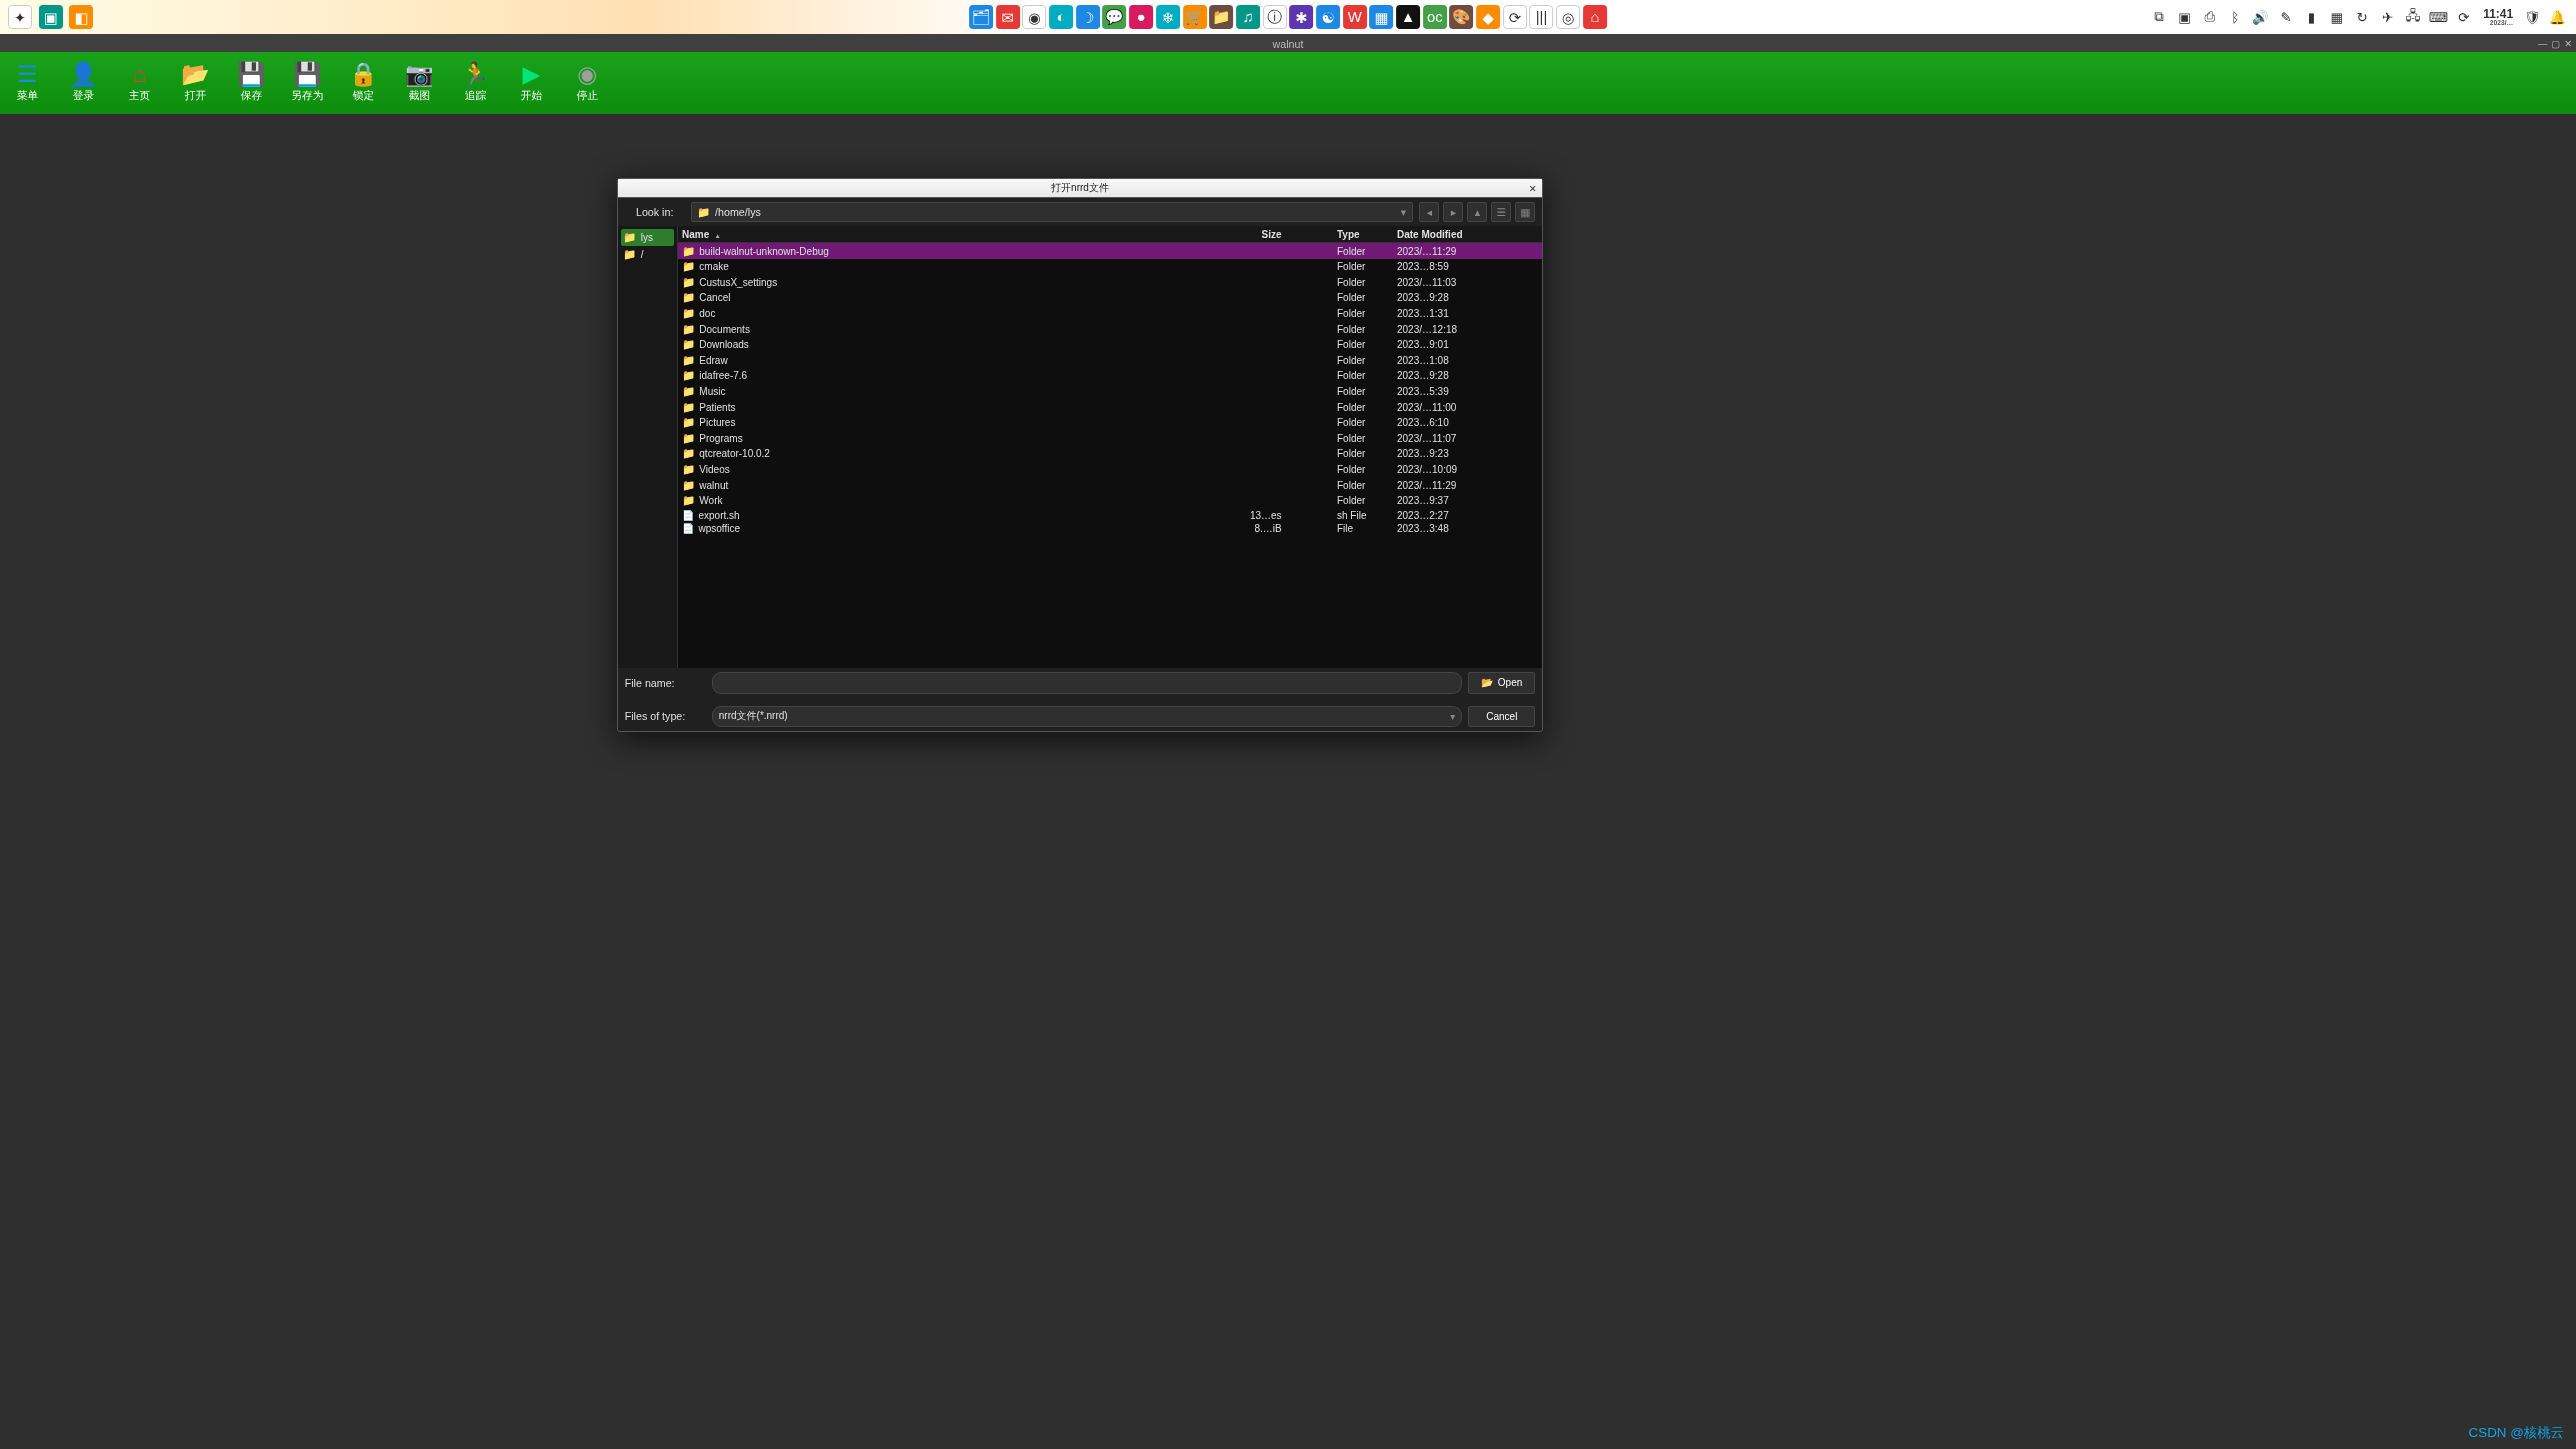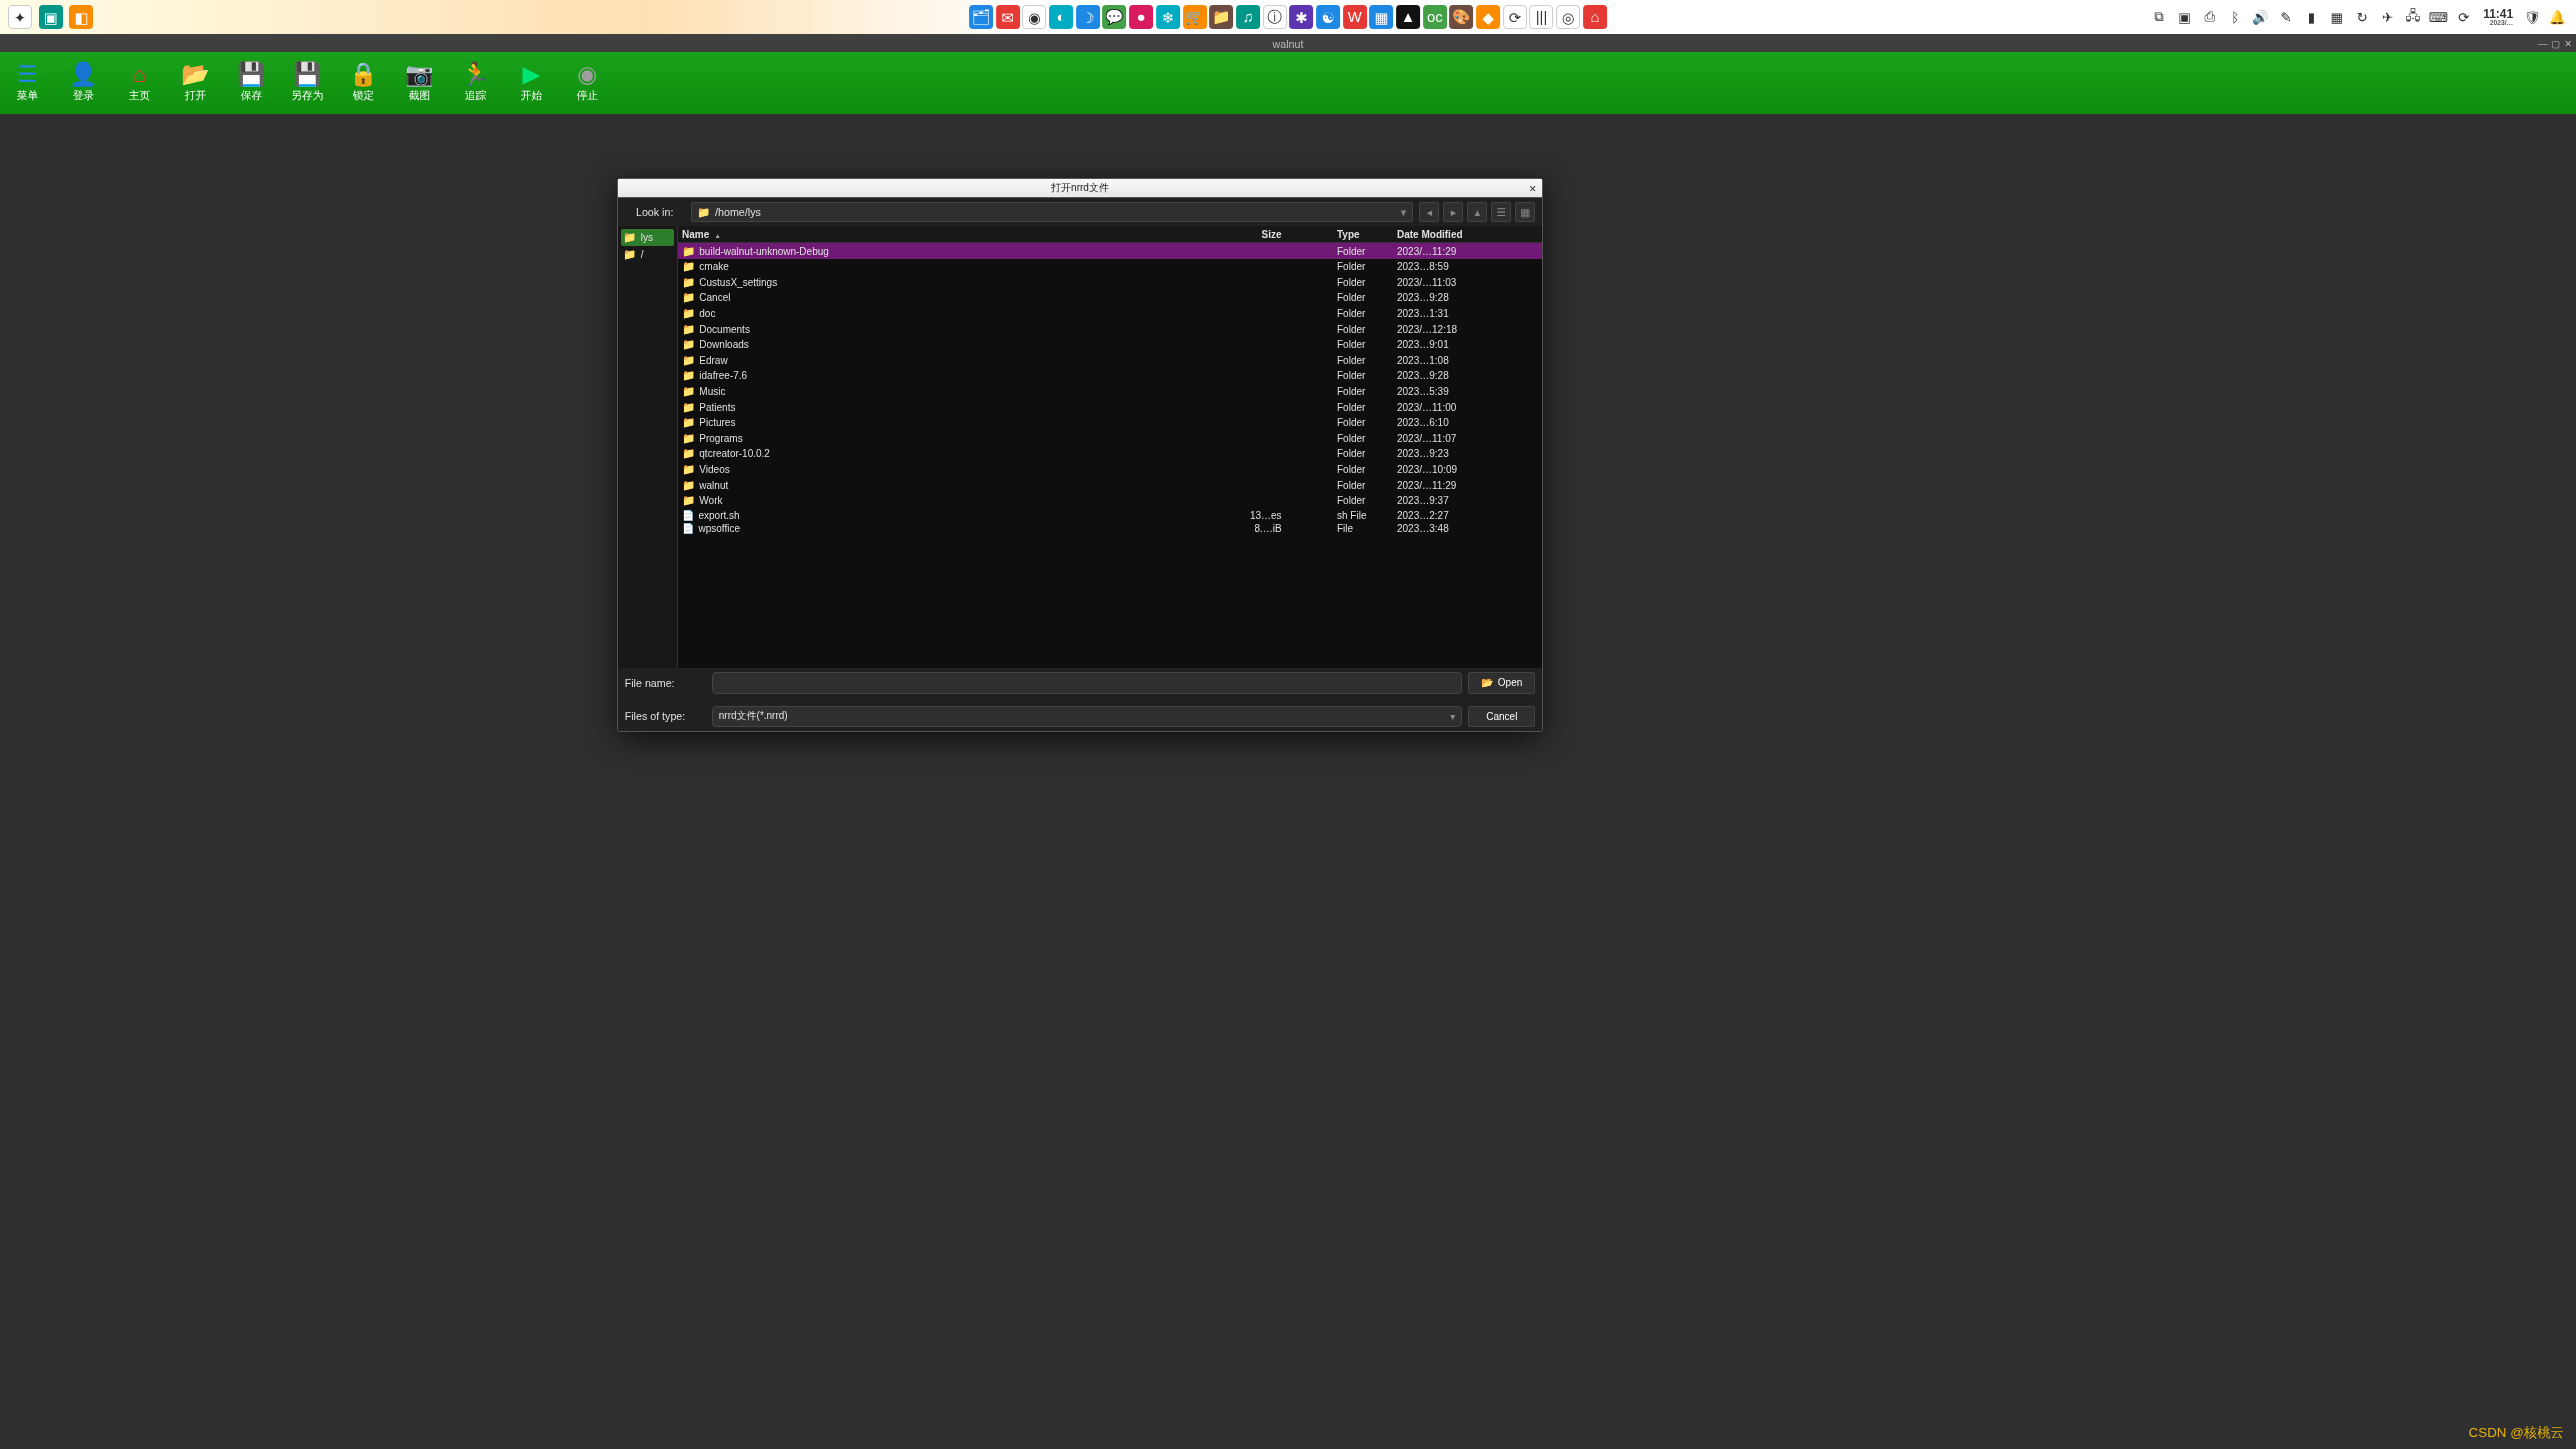--- a/index.html
+++ b/index.html
@@ -135,30 +135,30 @@
     display:flex; padding:1.3px 4px; font-size:10px; align-items:center;
   }
   .fl-row.selected { background:#701a75; }
   .fl-row .folder-ico { margin-right:4px; }
   .file-ico { color:#bbb; font-size:10px; margin-right:4px;}
   .dlg-bottom { padding:4px 6.7px; display:flex; flex-direction:column; gap:12px; }
   .dlg-row { display:flex; align-items:center; gap:6.7px; }
   .dlg-row label { font-size:10.7px; width:81px; }
   .dlg-row input, .dlg-row .combo {
     flex:1; background:#2f2f2f; border:0.7px solid #444; height:21.5px;
-    color:#e0e0e0; padding:0 5.4px; font-size:10px; border-radius:4px;
+    color:#e0e0e0; padding:0 5.4px; font-size:10px; border-radius:9px;
     display:flex; align-items:center; justify-content:space-between;
   }
   .dlg-btn {
     width:67px; height:21.5px; background:#2f2f2f; border:0.7px solid #444;
     color:#fff; font-size:10px; display:flex; align-items:center; justify-content:center;
     gap:4px; border-radius:2px;
   }
   .watermark {
-    position:absolute; right:12px; bottom:6.7px; color:#eab308; font-size:13.4px;
+    position:absolute; right:12px; bottom:6.7px; color:#0ea5e9; font-size:13.4px;
   }
 </style>
 </head>
 <body>
 
 <div class="sysbar">
   <div class="sysbar-left">
     <div class="tray-icon white">✦</div>
     <div class="tray-icon teal">▣</div>
     <div class="tray-icon orange">◧</div>

